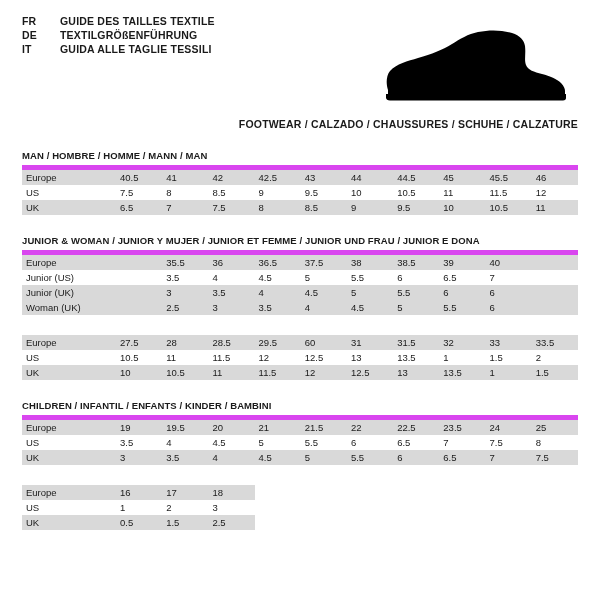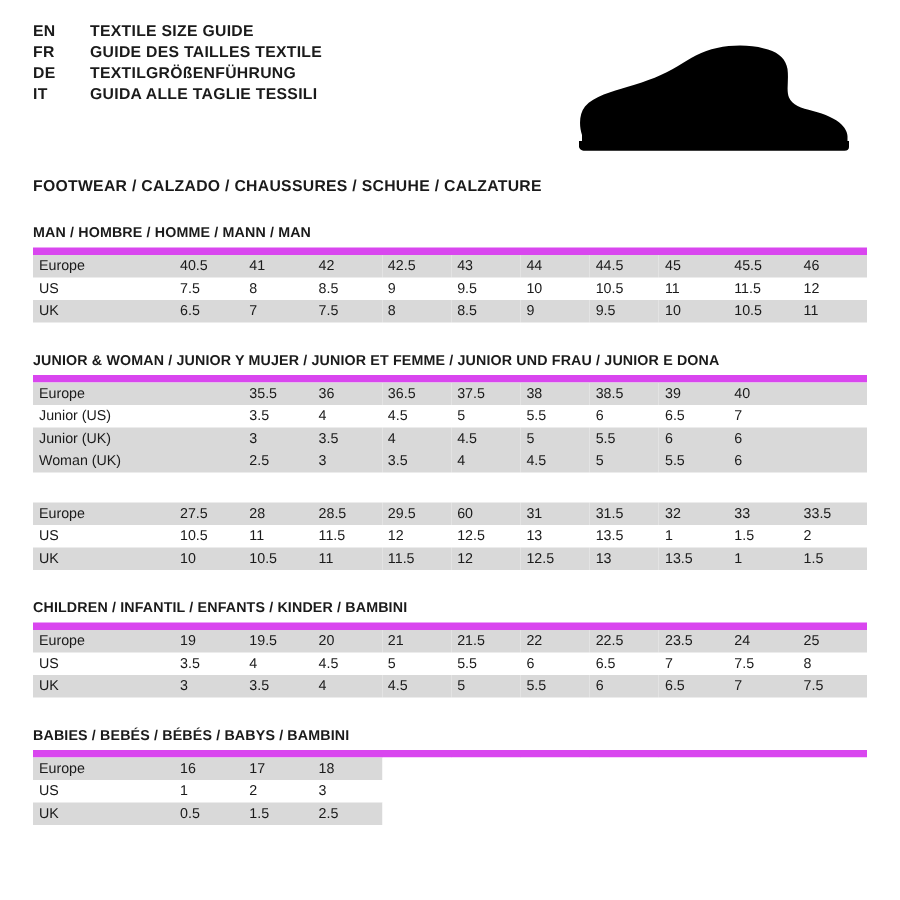--- a/index.html
+++ b/index.html
@@ -53,20 +53,21 @@
     margin-right: 6px;
     margin-top: 12px;
   }
   .shoe-wrap svg { display: block; }
 
   .section-title {
     margin-top: 14px;
     font-size: 10.5px;
     font-weight: bold;
     letter-spacing: .2px;
+    text-align: right;
   }
 
   
   .block { margin-top: 20px; }
   .block-title {
     font-size: 9.5px;
     font-weight: bold;
     letter-spacing: .1px;
     padding-bottom: 4px;
     border-bottom: 5px solid #d946ef;
@@ -94,24 +95,20 @@
   
 </style>
 </head>
 <body>
 
 <div class="page">
 
   <div class="header">
     <table class="lang-table">
       <tbody>
-        <tr>
-          <td class="lang-code">EN</td>
-          <td class="lang-name">TEXTILE SIZE GUIDE</td>
-        </tr>
         <tr>
           <td class="lang-code">FR</td>
           <td class="lang-name">GUIDE DES TAILLES TEXTILE</td>
         </tr>
         <tr>
           <td class="lang-code">DE</td>
           <td class="lang-name">TEXTILGRÖßENFÜHRUNG</td>
         </tr>
         <tr>
           <td class="lang-code">IT</td>
@@ -327,21 +324,20 @@
           <td>6</td>
           <td>6.5</td>
           <td>7</td>
           <td>7.5</td>
         </tr>
       </tbody>
     </table>
   </div>
 
   <div class="block babies">
-    <div class="block-title">BABIES / BEBÉS / BÉBÉS / BABYS / BAMBINI</div>
     <table class="sizes">
       <tbody>
         <tr class="shaded">
           <td class="rowlabel">Europe</td>
           <td>16</td>
           <td>17</td>
           <td>18</td>
           <td style="background:#ffffff"></td>
           <td style="background:#ffffff"></td>
           <td style="background:#ffffff"></td>

